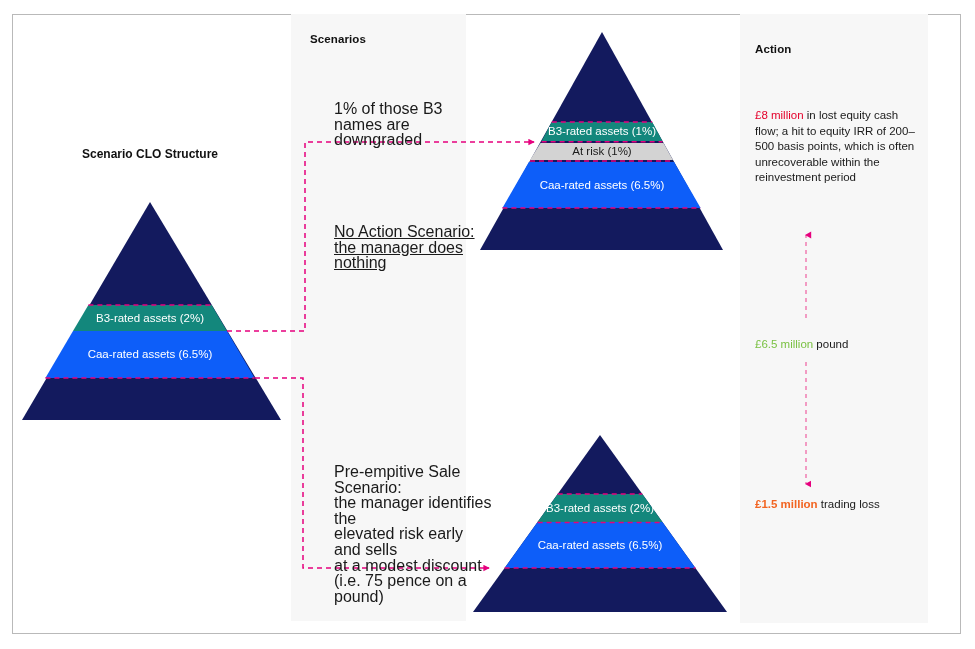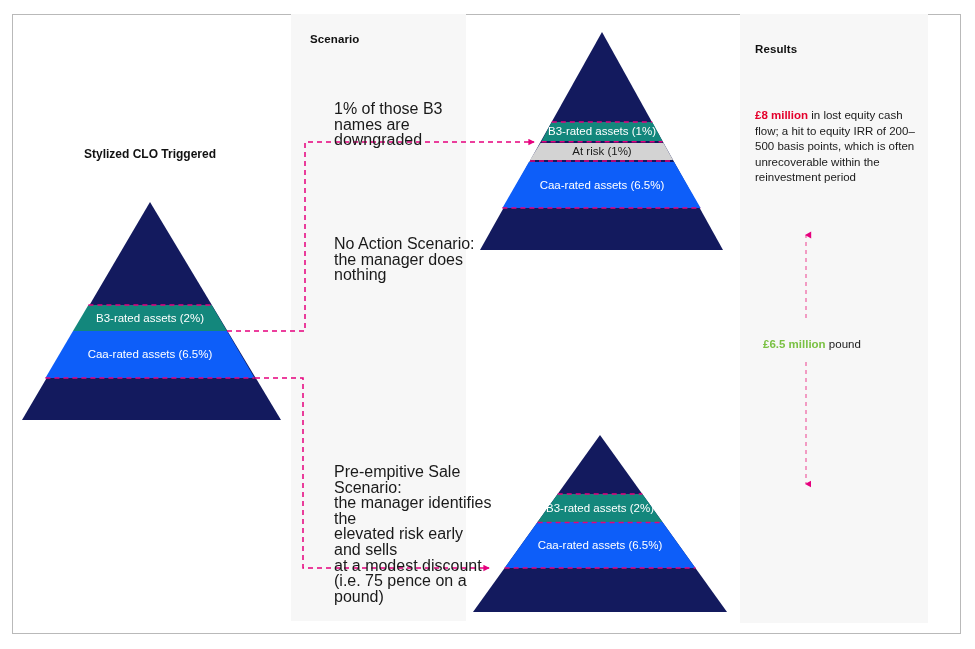--- a/index.html
+++ b/index.html
@@ -55,22 +55,22 @@
     font-weight: bold;
     color: #111111;
     text-align: center;
   }
   .result-block {
     position: absolute;
     font-size: 11.5px;
     line-height: 15.6px;
     color: #1a1a1a;
   }
-  .hl-red    { color: #e4002b; font-weight: bold; }
-  .hl-green  { color: #7ac143; font-weight: bold; margin-left: 8px; }
+  .hl-red    { color: #e4002b; font-weight: normal; }
+  .hl-green  { color: #7ac143; font-weight: normal; }
   .hl-orange { color: #f26522; font-weight: bold; }
 
   svg.layer {
     position: absolute;
     left: 0;
     top: 0;
     width: 975px;
     height: 649px;
     pointer-events: none;
   }
@@ -153,39 +153,40 @@
 
     <path d="M227,331 L305,331 L305,142 L534,142" fill="none" stroke="#e6007e" stroke-width="1.5" stroke-dasharray="5 4" marker-end="url(#arrow-right)"></path>
 
     <path d="M255,378 L303,378 L303,568 L489,568" fill="none" stroke="#e6007e" stroke-width="1.5" stroke-dasharray="5 4" marker-end="url(#arrow-right)"></path>
 
     <path d="M806,318 L806,235" fill="none" stroke="#f06ba8" stroke-width="1.3" stroke-dasharray="4 4" marker-end="url(#arrow-up)"></path>
 
     <path d="M806,362 L806,484" fill="none" stroke="#f06ba8" stroke-width="1.3" stroke-dasharray="4 4" marker-end="url(#arrow-down)"></path>
   </svg>
 
-  <div class="chart-title" style="left: 33px; top: 147px; width: 234px;">Stylized CLO Triggered</div>
+  <div class="chart-title" style="left: 33px; top: 147px; width: 234px;">Scenario CLO Structure</div>
 
-  <div class="panel-heading" style="left: 310px; top: 33px;">Scenario</div>
+  <div class="panel-heading" style="left: 310px; top: 33px;">Scenarios</div>
 
   <div class="body-text" style="left: 310px; top: 101px; width: 158px;">1% of those B3 names are
 downgraded</div>
 
-  <div class="body-text" style="left: 310px; top: 236px; width: 158px;">No Action Scenario:
+  <div class="body-text" style="left: 310px; top: 224px; width: 158px; text-decoration: underline;">No Action Scenario:
 the manager does nothing</div>
 
   <div class="body-text" style="left: 310px; top: 464px; width: 160px;">Pre-empitive Sale Scenario:
 the manager identifies the
 elevated risk early and sells
 at a modest discount
 (i.e. 75 pence on a pound)</div>
 
-  <div class="panel-heading" style="left: 755px; top: 43px;">Results</div>
+  <div class="panel-heading" style="left: 755px; top: 43px;">Action</div>
 
   <div class="result-block" style="left: 755px; top: 100px; width: 168px;">
     <div style="height: 8px;"></div>
     <div><span class="hl-red">£8 million</span><span> in lost equity cash flow; a hit to equity IRR of 200–500 basis points, which is often unrecoverable within the reinvestment period</span></div>
   </div>
 
   <div class="result-block" style="left: 755px; top: 337px; width: 172px;"><span class="hl-green">£6.5 million</span><span> pound</span></div>
 
+  <div class="result-block" style="left: 755px; top: 497px; width: 172px;"><span class="hl-orange">£1.5 million</span><span> trading loss</span></div>
 
 </div>
 
 </body></html>

